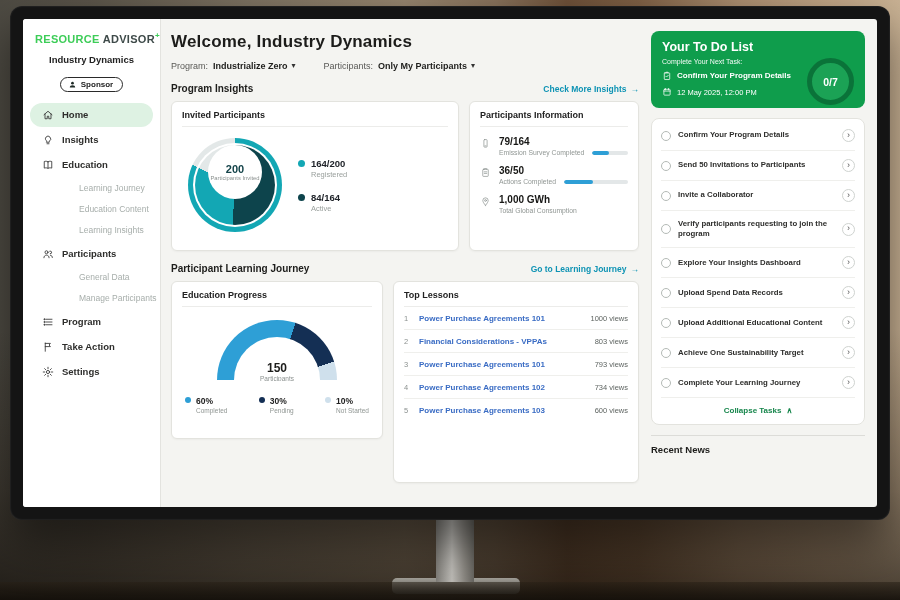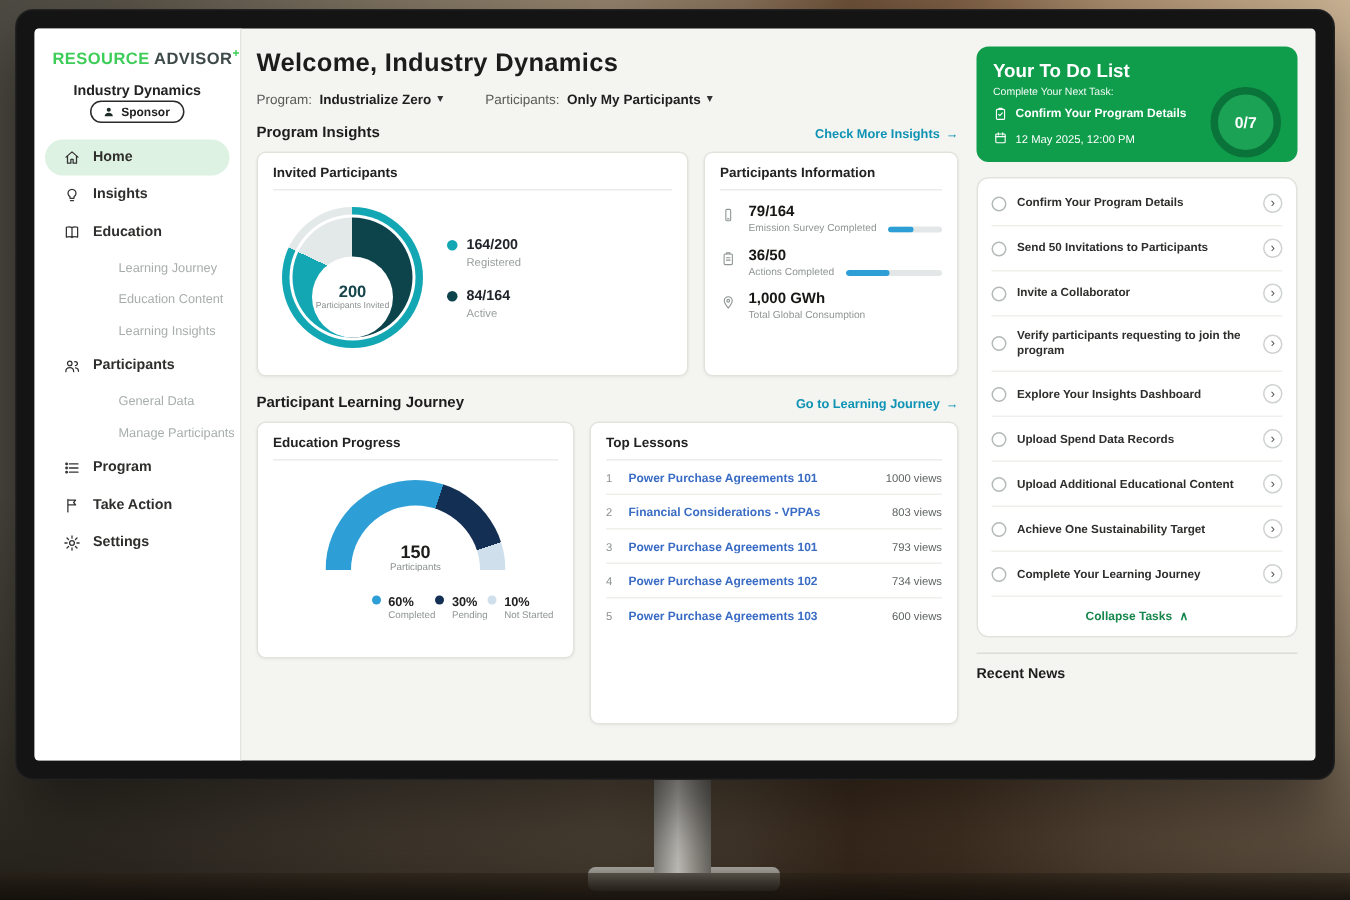--- a/index.html
+++ b/index.html
@@ -17,21 +17,21 @@
   
   .monitor{position:absolute;left:10px;top:6px;width:880px;height:514px;background:#141414;border-radius:12px;
     box-shadow:0 22px 45px rgba(0,0,0,.5), inset 0 0 2px rgba(255,255,255,.18)}
   .screen{position:absolute;left:13px;top:13px;right:13px;bottom:13px;background:#f4f4f1;border-radius:3px;overflow:hidden;display:flex}
 
   
   .sidebar{width:138px;flex-shrink:0;background:#fff;border-right:1px solid #e3e3df;padding-top:10px}
   .logo{padding:2px 12px 0;font-size:11px;font-weight:bold;letter-spacing:.3px;white-space:nowrap}
   .logo .res{color:#3dcd58}.logo .adv{color:#3e4a49}.logo .plus{color:#3dcd58;font-size:8px;vertical-align:super}
   .org{font-size:9.5px;font-weight:bold;color:#222;text-align:center;margin-top:9px}
-  .badge{display:flex;align-items:center;gap:4px;width:max-content;margin:1px auto 0;border:1px solid #2a2a2a;border-radius:10px;
+  .badge{display:flex;align-items:center;gap:4px;width:max-content;margin:12px auto 0;border:1px solid #2a2a2a;border-radius:10px;
     padding:2px 9px 2px 7px;font-size:8px;font-weight:bold;color:#222}
   .badge svg{width:9px;height:9px}
   .nav{margin-top:11px}
   .nav-item{display:flex;align-items:center;gap:8px;height:24px;padding:0 8px 0 12px;margin:1px 7px;border-radius:12px;
     font-size:9.5px;font-weight:bold;color:#2e2e2c;cursor:pointer}
   .nav-item.active{background:#def2e3}
   .nav-item svg{width:12px;height:12px;stroke:#333;fill:none;stroke-width:1.7;stroke-linecap:round;stroke-linejoin:round;flex-shrink:0}
   .nav-sub{display:flex;align-items:center;height:21px;padding-left:56px;font-size:8.5px;color:#a7aeab;cursor:pointer}
 
   
@@ -46,21 +46,21 @@
   .sec-link{font-size:8.5px;font-weight:bold;color:#0e93b4;cursor:pointer;display:flex;gap:4px;align-items:center}
   .cards{display:flex;gap:10px;margin-top:7px}
   .card{background:#fff;border:1px solid #e3e3de;border-radius:6px;padding:8px 10px;box-shadow:0 1px 2px rgba(0,0,0,.04)}
   .card-title{font-size:9px;font-weight:bold;color:#222;padding-bottom:6px;border-bottom:1px solid #ececea}
 
   
   .card.invited{width:288px;height:150px}
   .invited-body{display:flex;align-items:center;gap:16px;padding:11px 2px 0 6px}
   .donut-outer{width:94px;height:94px;border-radius:50%;display:flex;align-items:center;justify-content:center}
   .donut-gap{width:84px;height:84px;border-radius:50%;background:#fff;display:flex;align-items:center;justify-content:center}
-  .donut-inner{width:80px;height:80px;border-radius:50%;display:flex;align-items:flex-end;justify-content:center}
+  .donut-inner{width:80px;height:80px;border-radius:50%;display:flex;align-items:flex-start;justify-content:center}
   .donut-hole{width:54px;height:54px;border-radius:50%;background:#fff;display:flex;flex-direction:column;align-items:center;justify-content:center;text-align:center}
   .donut-val{font-size:11px;font-weight:bold;color:#15444a}
   .donut-lab{font-size:5.8px;color:#8b918f;line-height:1.2}
   .legend{display:flex;flex-direction:column;gap:13px}
   .leg-item{display:flex;gap:6px;align-items:flex-start}
   .dot{width:7px;height:7px;border-radius:50%;margin-top:2px;flex-shrink:0}
   .leg-val{font-size:9.5px;font-weight:bold;color:#20242a}
   .leg-lab{font-size:7.5px;color:#9aa09d;margin-top:1px}
 
   
@@ -75,21 +75,21 @@
   .bar-fill{height:100%;border-radius:2px}
 
   
   .card.edu{width:212px;height:158px}
   .gauge-wrap{position:relative;width:120px;height:61px;margin:13px auto 0;overflow:hidden}
   .gauge-arc{position:absolute;left:0;top:0;width:120px;height:120px;border-radius:50%}
   .gauge-hole{position:absolute;left:17px;top:17px;width:86px;height:86px;border-radius:50%;background:#fff}
   .gauge-center{position:absolute;left:0;right:0;bottom:-1px;text-align:center}
   .gauge-val{font-size:12px;font-weight:bold;color:#1d1d1b;line-height:1.1}
   .gauge-lab{font-size:6.5px;color:#8b918f}
-  .edu-legend{display:flex;justify-content:flex-end;margin-top:15px;padding:0 3px}
+  .edu-legend{display:flex;justify-content:space-between;margin-top:15px;padding:0 3px}
   .eleg{display:flex;gap:5px;align-items:flex-start}
   .eleg .dot{width:6px;height:6px;margin-top:1px}
   .eleg-val{font-size:8.5px;font-weight:bold;color:#222}
   .eleg-lab{font-size:6.5px;color:#909693;margin-top:1px}
 
   
   .card.lessons{flex:1;height:202px}
   .lesson{display:flex;align-items:center;gap:7px;height:23px;border-bottom:1px solid #efefec;cursor:pointer}
   .lesson:last-child{border-bottom:none}
   .l-rank{font-size:7.5px;color:#8b918f;width:8px;flex-shrink:0}

